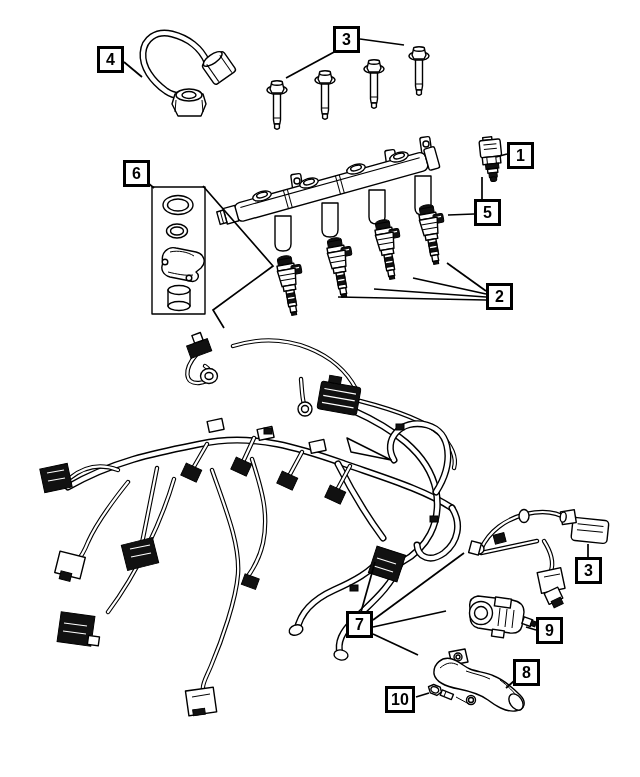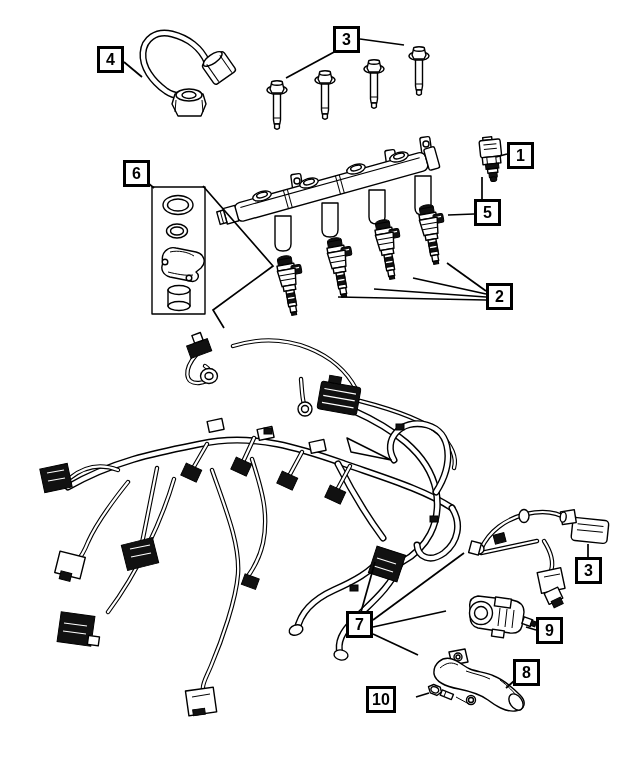--- a/index.html
+++ b/index.html
@@ -414,16 +414,16 @@
 
   <div class="callout" style="left:507px;top:142px">1</div>
   <div class="callout" style="left:486px;top:283px">2</div>
   <div class="callout" style="left:333px;top:26px">3</div>
   <div class="callout" style="left:97px;top:46px">4</div>
   <div class="callout" style="left:474px;top:199px">5</div>
   <div class="callout" style="left:123px;top:160px">6</div>
   <div class="callout" style="left:346px;top:611px">7</div>
   <div class="callout" style="left:513px;top:659px">8</div>
   <div class="callout" style="left:536px;top:617px">9</div>
-  <div class="callout" style="left:366px;top:686px">10</div>
+  <div class="callout" style="left:385px;top:686px">10</div>
   <div class="callout" style="left:575px;top:557px">3</div>
 
 </div>
 
 </body></html>

